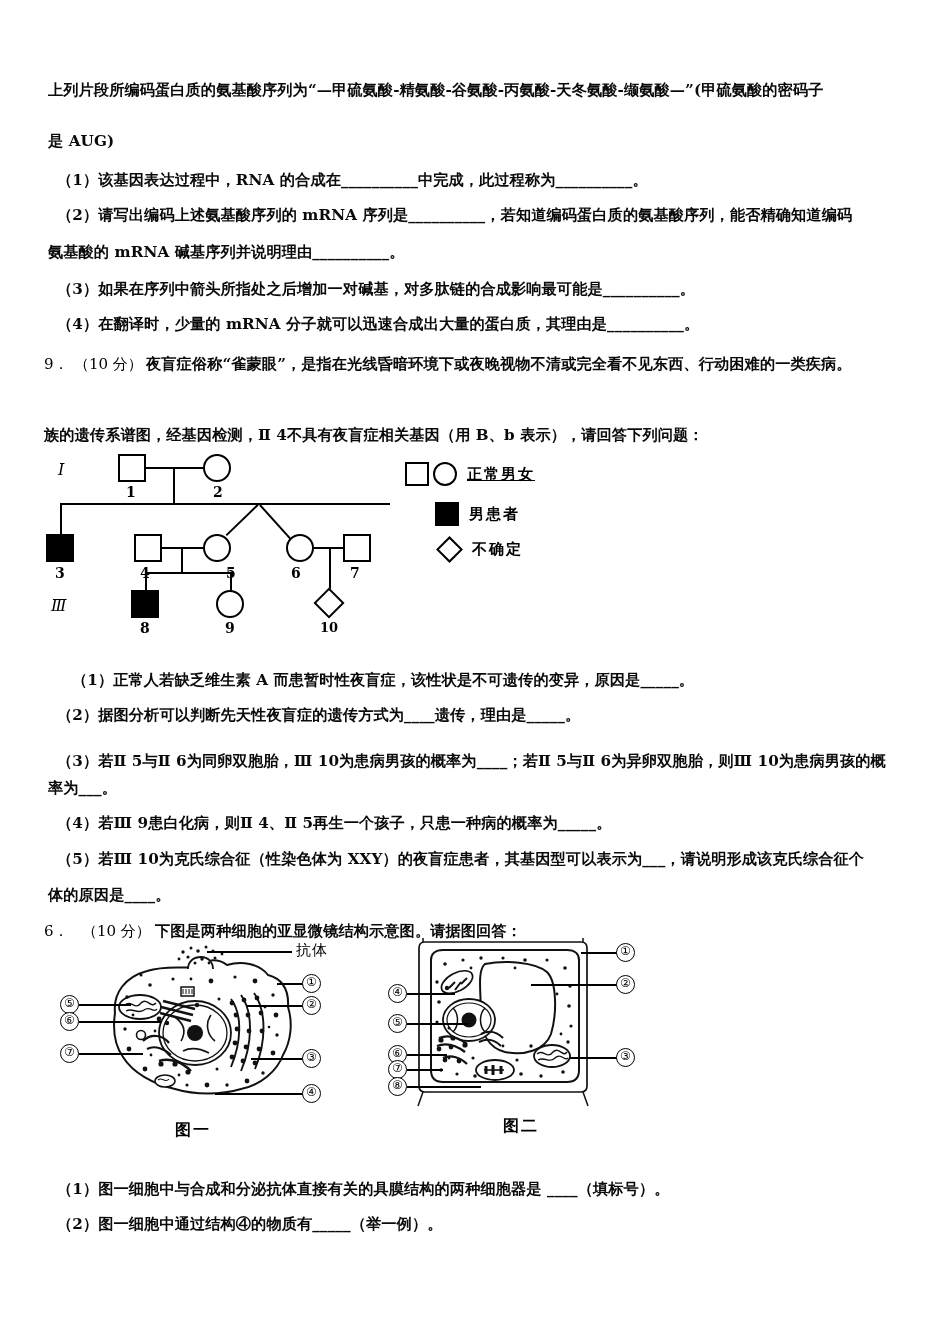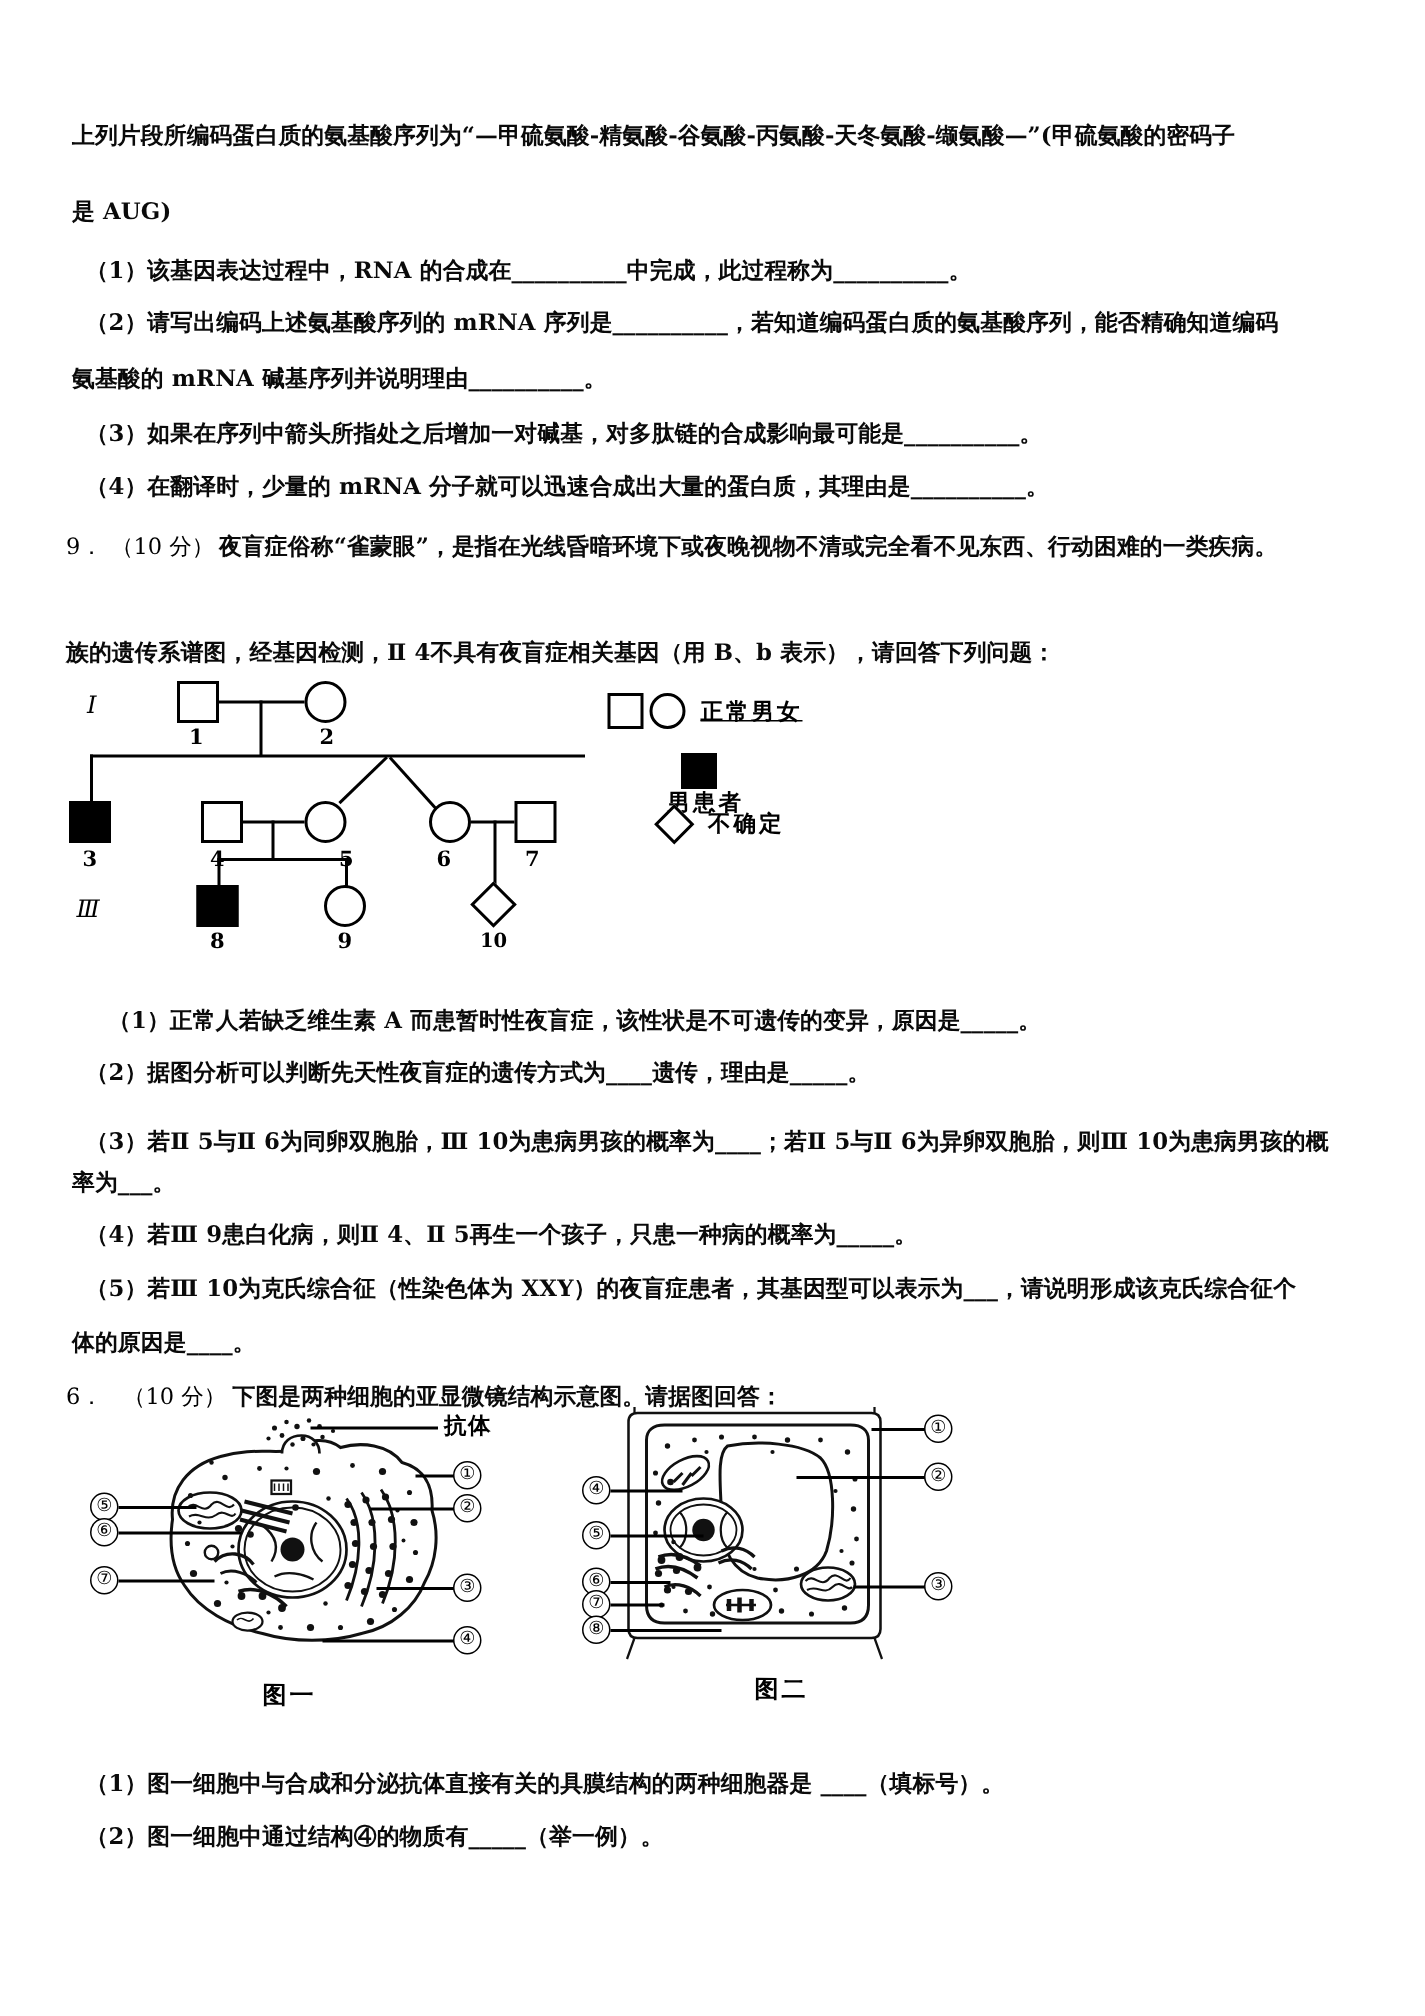--- a/index.html
+++ b/index.html
@@ -158,21 +158,21 @@
     font-family: "DejaVu Sans", "Liberation Sans", sans-serif;
   }
   .leadline {
     position: absolute;
     height: 1.6px;
     background: #000;
   }
   .antibody-label {
     position: absolute;
     font-size: 15px;
-    font-weight: bold;
+    font-weight: normal;
     letter-spacing: 1px;
   }
 </style>
 </head>
 <body>
 
 <div class="page">
 
   <div class="para bold" style="left:48px; top:80px; width:860px;">上列片段所编码蛋白质的氨基酸序列为“—甲硫氨酸-精氨酸-谷氨酸-丙氨酸-天冬氨酸-缬氨酸—”(甲硫氨酸的密码子</div>
 
@@ -253,21 +253,21 @@
     <div class="dia" style="left:270px; top:144px;"></div>
     <div class="idnum small" style="left:272px; top:172px;">10</div>
   </div>
 
   <div class="legend">
     <div class="legend-row" style="left:0px; top:0px;text-decoration:underline;">
       <div class="lg-sq"></div>
       <div class="lg-ci"></div>
       <div class="legend-text">正常男女</div>
     </div>
-    <div class="legend-row" style="left:30px; top:40px;flex-direction:column;">
+    <div class="legend-row" style="left:30px; top:40px;">
       <div class="lg-sq filled"></div>
       <div class="legend-text">男患者</div>
     </div>
     <div class="legend-row" style="left:32px; top:78px;">
       <div class="lg-dia"></div>
       <div class="legend-text" style="margin-left:13px;">不确定</div>
     </div>
   </div>
 
   <div class="para bold" style="left:72px; top:670px; width:870px;">（1）正常人若缺乏维生素 A 而患暂时性夜盲症，该性状是不可遗传的变异，原因是_____。</div>

